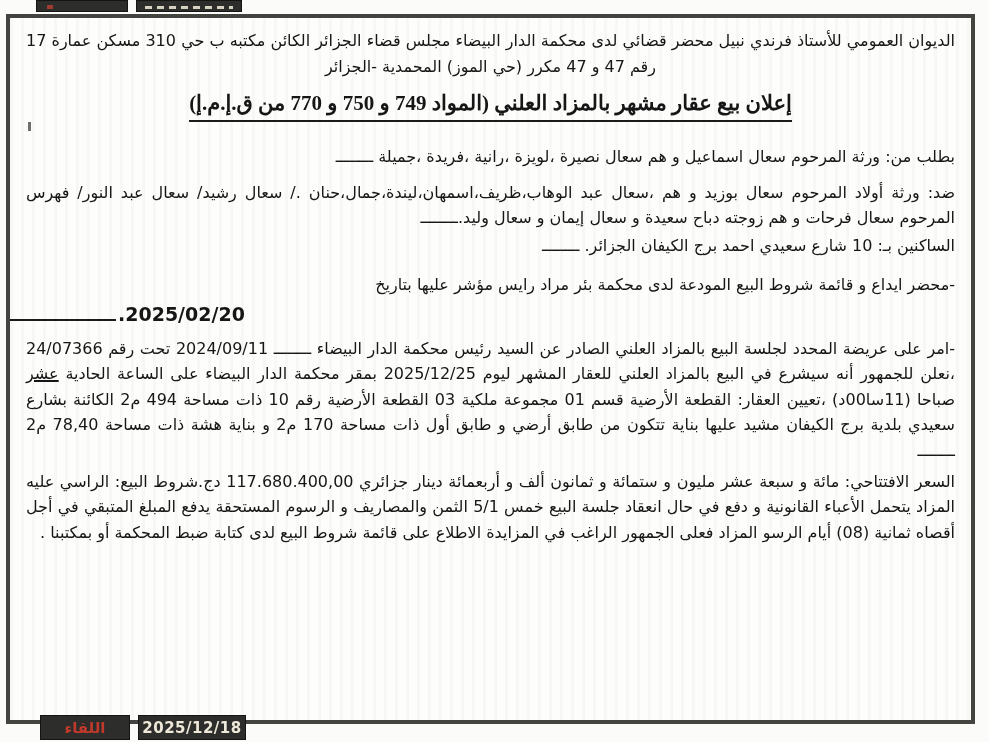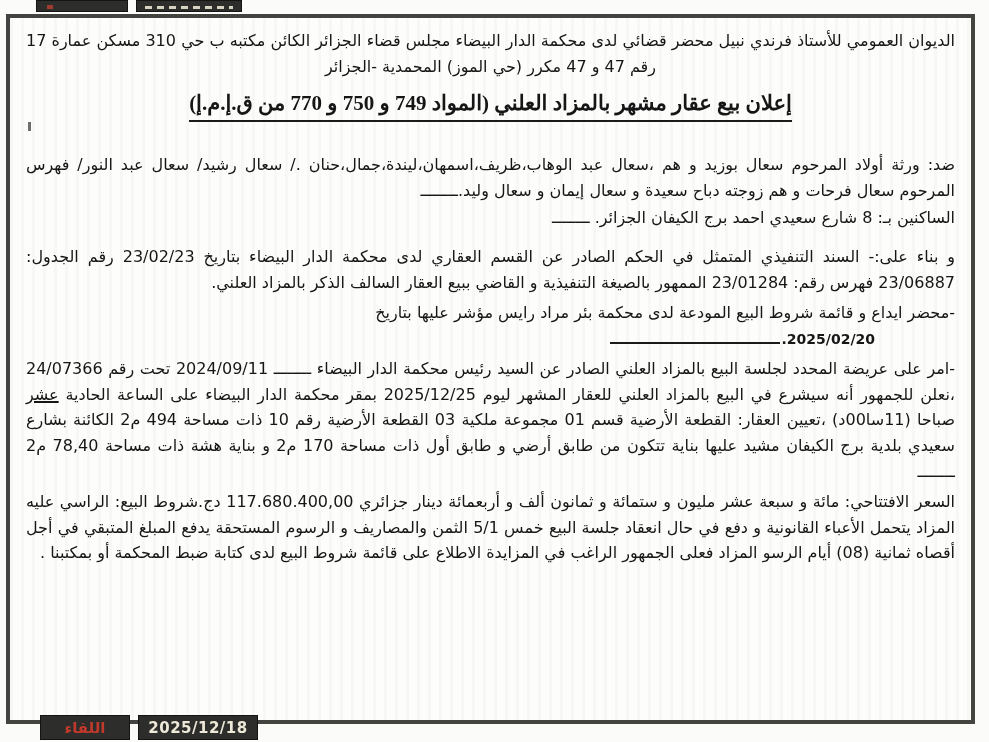--- a/index.html
+++ b/index.html
@@ -26,22 +26,22 @@
   .par.tight{margin-bottom:2px;}
   .header-par{text-align:justify;text-align-last:center;margin-bottom:12px;}
   .title-wrap{text-align:center;margin:10px 0 22px 0;font-family:Liberation Serif, serif;}
   .title-inner{
     display:inline-block;font-size:21px;font-weight:bold;color:var(--ink,#161616);
     border-bottom:2.5px solid #1b1b1b;padding-bottom:4px;
   }
   .gap{height:8px;}
   .u-seg{text-decoration:underline;text-decoration-thickness:2px;}
   .date-line{
-    font-size:14px;font-weight:bold;color:var(--ink,#161616);
-    text-align:right;line-height:1.6;margin:0 0 6px 0;direction:rtl;
+    font-size:19px;font-weight:bold;color:var(--ink,#161616);
+    text-align:left;line-height:1.6;margin:0 0 6px 0;direction:rtl;
   }
   .date-line .shift{position:relative;right:80px;}
   .hline{
     display:inline-block;width:170px;height:0.62em;
     border-bottom:2.5px solid #1b1b1b;vertical-align:baseline;margin-right:2px;
   }
   
   .badge{
     position:absolute;box-sizing:border-box;background:var(--badge_bg,#2d2d2b);
     border:1px solid #141413;z-index:5;
@@ -49,21 +49,21 @@
     font-weight:bold;
   }
   .badge-top-left{left:36px;top:0;width:92px;height:12px;}
   .badge-top-right{left:136px;top:0;width:106px;height:12px;}
   .glyph-bottoms{
     position:absolute;bottom:2px;left:8px;right:8px;height:3px;
     background:repeating-linear-gradient(90deg,#d8d2c0 0 7px, transparent 7px 12px);
   }
   .red-dot{position:absolute;bottom:2px;left:10px;width:6px;height:4px;background:#a23a2e;}
   .badge-bottom-label{left:40px;top:715px;width:90px;height:25px;font-size:15px;color:var(--badge_red,#c0392b);}
-  .badge-bottom-date{left:138px;top:715px;width:120px;height:25px;font-size:15px;color:var(--badge_date,#eee8d8);letter-spacing:0.5px;}
+  .badge-bottom-date{left:138px;top:715px;width:108px;height:25px;font-size:15px;color:var(--badge_date,#eee8d8);letter-spacing:0.5px;}
   .ink-speck{position:absolute;left:18px;top:104px;width:3px;height:9px;background:#4a4a48;opacity:.8;}
 </style>
 </head>
 <body>
 
 <div class="badge badge-top-left">
   <span class="red-dot"></span>
 </div>
 <div class="badge badge-top-right">
   <span class="glyph-bottoms"></span>
@@ -72,29 +72,29 @@
 <div class="frame">
 
   <div class="ink-speck"></div>
 
   <p class="par header-par">الديوان العمومي للأستاذ فرندي نبيل محضر قضائي لدى محكمة الدار البيضاء مجلس قضاء الجزائر الكائن مكتبه ب حي 310 مسكن عمارة 17 رقم 47  و 47 مكرر (حي الموز) المحمدية -الجزائر</p>
 
   <div class="title-wrap">
     <span class="title-inner">إعلان بيع عقار مشهر بالمزاد العلني (المواد 749 و 750 و 770 من ق.إ.م.إ)</span>
   </div>
 
+  <p class="par tight">بطلب من: ورثة المرحوم سعال اسماعيل و هم سعال نصيرة ،لويزة ،رانية ،فريدة ،جميلة ــــــــ</p>
 
   <div class="gap"></div>
 
   <p class="par tight">ضد: ورثة أولاد المرحوم سعال بوزيد و هم ،سعال عبد الوهاب،ظريف،اسمهان،ليندة،جمال،حنان ./ سعال رشيد/ سعال عبد النور/ فهرس المرحوم سعال فرحات و هم زوجته دباح سعيدة و سعال إيمان و سعال وليد.ــــــــ</p>
-  <p class="par">الساكنين بـ: 8 شارع سعيدي احمد برج الكيفان الجزائر. ــــــــ</p>
+  <p class="par">الساكنين بـ: 10 شارع سعيدي احمد برج الكيفان الجزائر. ــــــــ</p>
 
   <div class="gap"></div>
 
-  <p class="par">و بناء على:- السند التنفيذي المتمثل في الحكم الصادر عن القسم العقاري لدى محكمة الدار البيضاء بتاريخ 23/02/23 رقم الجدول: 23/06887 فهرس رقم: 23/01284 الممهور بالصيغة التنفيذية و القاضي ببيع العقار السالف الذكر بالمزاد العلني.</p>
 
   <p class="par tight">-محضر ايداع و قائمة شروط البيع المودعة لدى محكمة بئر مراد رايس مؤشر عليها بتاريخ</p>
 
   <div class="date-line">
     <span class="shift">
       <span>2025/02/20.</span><span class="hline"></span>
     </span>
   </div>
 
   <p class="par">

